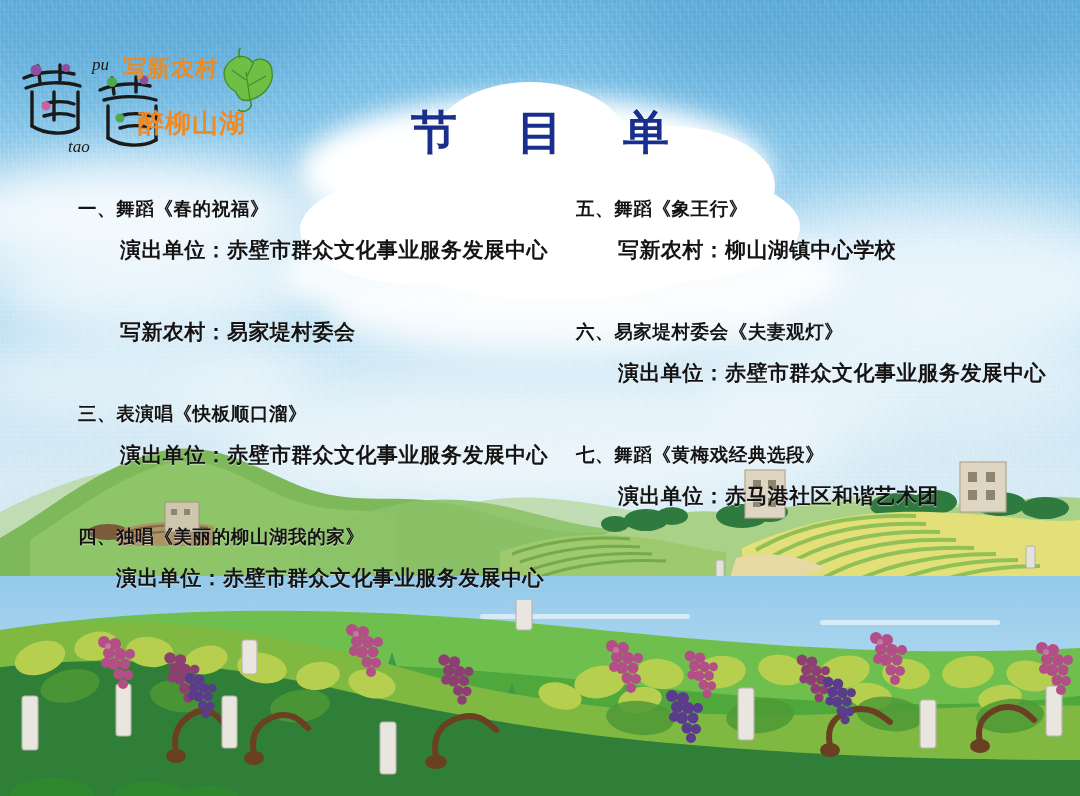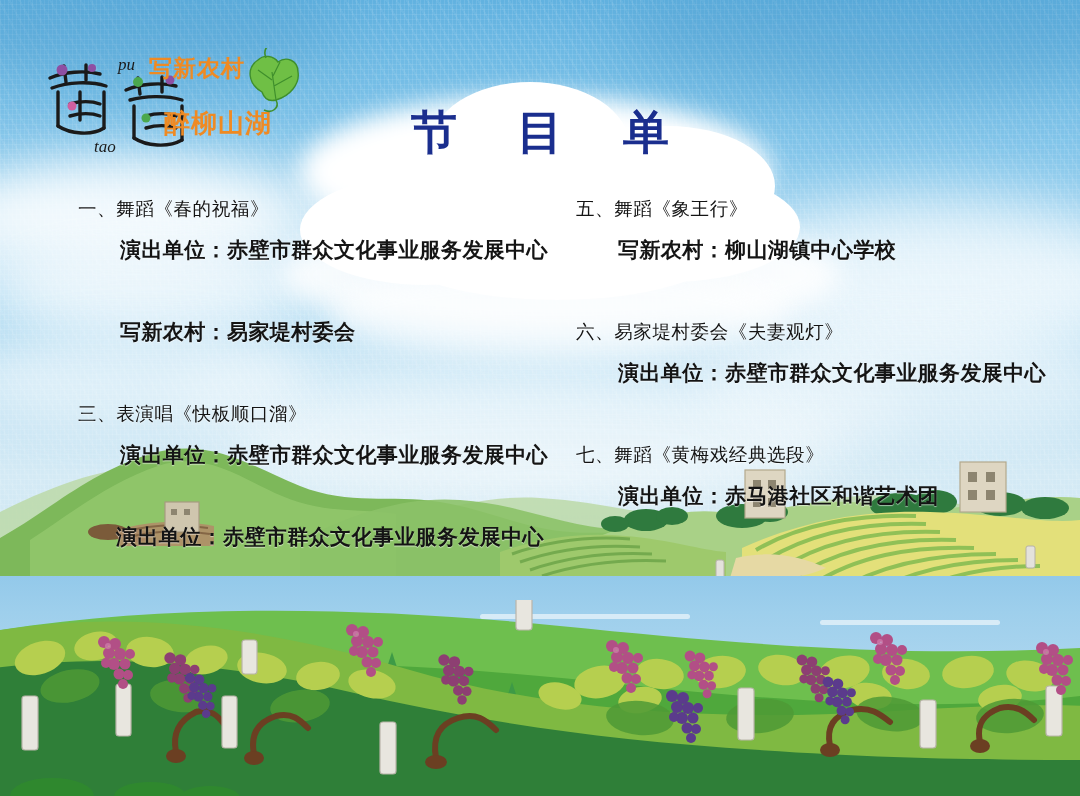--- a/index.html
+++ b/index.html
@@ -55,42 +55,42 @@
     position:absolute;left:0;top:576px;width:1080px;height:120px;
     background:linear-gradient(180deg,#93c9ea 0%,#9ecfec 30%,#a8d4ee 65%,#b3daf0 100%);
   }
   .ripple{position:absolute;height:5px;border-radius:3px;background:rgba(255,255,255,.58);}
 
   
   .fg{position:absolute;left:0;top:600px;width:1080px;height:196px;}
   .fg svg{display:block}
 
   
-  .logo{position:absolute;left:34px;top:48px;width:270px;height:110px;text-align:right;}
+  .logo{position:absolute;left:8px;top:48px;width:270px;height:110px;text-align:right;}
   .logo svg{display:block}
 
   
   .title{
     position:absolute;left:0;top:102px;width:1080px;text-align:center;
     color:#1a2e8e;
     font-size:46px;font-weight:bold;letter-spacing:22px;
     text-indent:22px;
     font-family:"DejaVu Sans","Liberation Sans",sans-serif;
     text-shadow:0 1px 2px rgba(255,255,255,.75);
   }
 
   
   .columns{position:absolute;left:0;top:196px;width:1080px;height:470px;}
   .col{position:absolute;top:0;}
   .col-left{left:78px;width:500px;}
   .col-right{left:568px;width:500px;margin-left:8px;}
 
   .item{margin-bottom:56px;}
   .item-title{
-    color:#141414;font-weight:normal;font-size:18.5px;line-height:26px;
+    color:#141414;font-weight:bold;font-size:18.5px;line-height:26px;
     letter-spacing:.6px;white-space:nowrap;
     text-shadow:0 1px 1px rgba(255,255,255,.55);
   }
   .item-unit{
     color:#141414;font-weight:bold;font-size:21px;line-height:26px;
     letter-spacing:.4px;white-space:nowrap;margin-top:15px;margin-left:42px;
     text-shadow:0 1px 1px rgba(255,255,255,.55);
   }
   .col-left .item:nth-child(4) .item-unit{margin-left:38px;}
 </style>
@@ -418,20 +418,21 @@
       <div class="item">
         <div class="item-unit">写新农村：易家堤村委会</div>
       </div>
 
       <div class="item">
         <div class="item-title">三、表演唱《快板顺口溜》</div>
         <div class="item-unit">演出单位：赤壁市群众文化事业服务发展中心</div>
       </div>
 
       <div class="item">
+        <div class="item-title">四、独唱《美丽的柳山湖我的家》</div>
         <div class="item-unit">演出单位：赤壁市群众文化事业服务发展中心</div>
       </div>
 
     </div>
 
     <div class="col col-right">
 
       <div class="item">
         <div class="item-title">五、舞蹈《象王行》</div>
         <div class="item-unit">写新农村：柳山湖镇中心学校</div>

